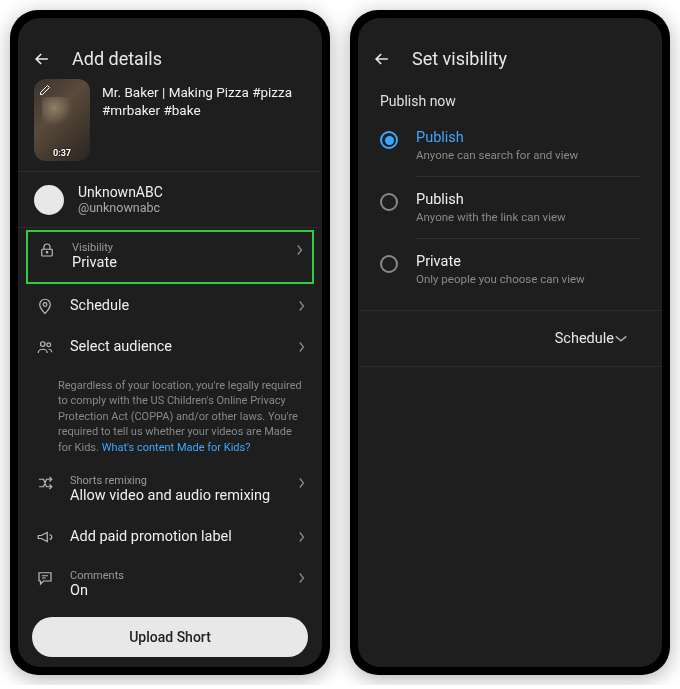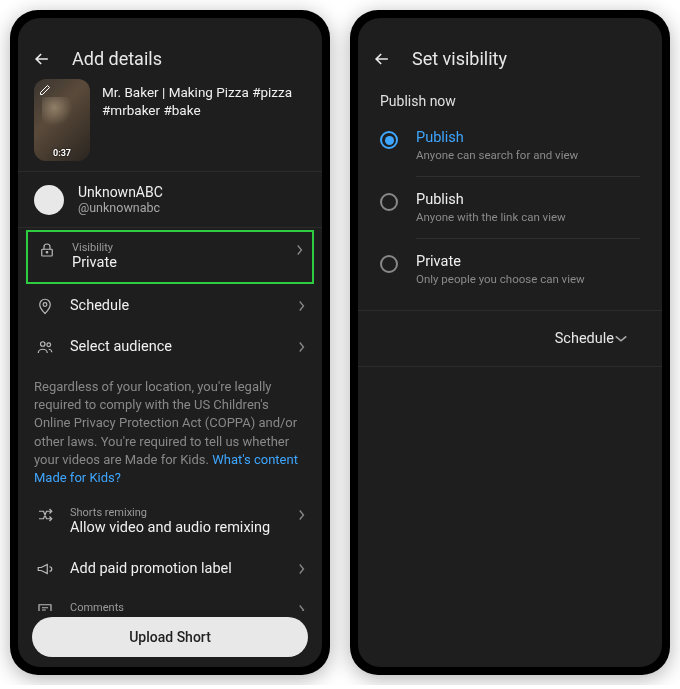--- a/index.html
+++ b/index.html
@@ -103,23 +103,24 @@
   .row .chev svg { width: 8px; height: 12px; stroke: #888; }
   
   .highlighted {
     border: 2px solid #2ecc40;
     margin: 2px 8px;
     padding: 9px 8px;
   }
   
   .legal {
     padding: 10px 16px 8px 16px;
-    font-size: 13px;
+    font-size: 11px;
     color: #888;
     line-height: 1.4;
+    margin-left: 24px;
   }
   .legal a { color: #3ea6ff; text-decoration: none; }
   
   .upload-btn {
     margin: 6px 14px 10px 14px;
     background: #e8e8e8;
     color: #222;
     border-radius: 22px;
     height: 40px;
     display: flex;

